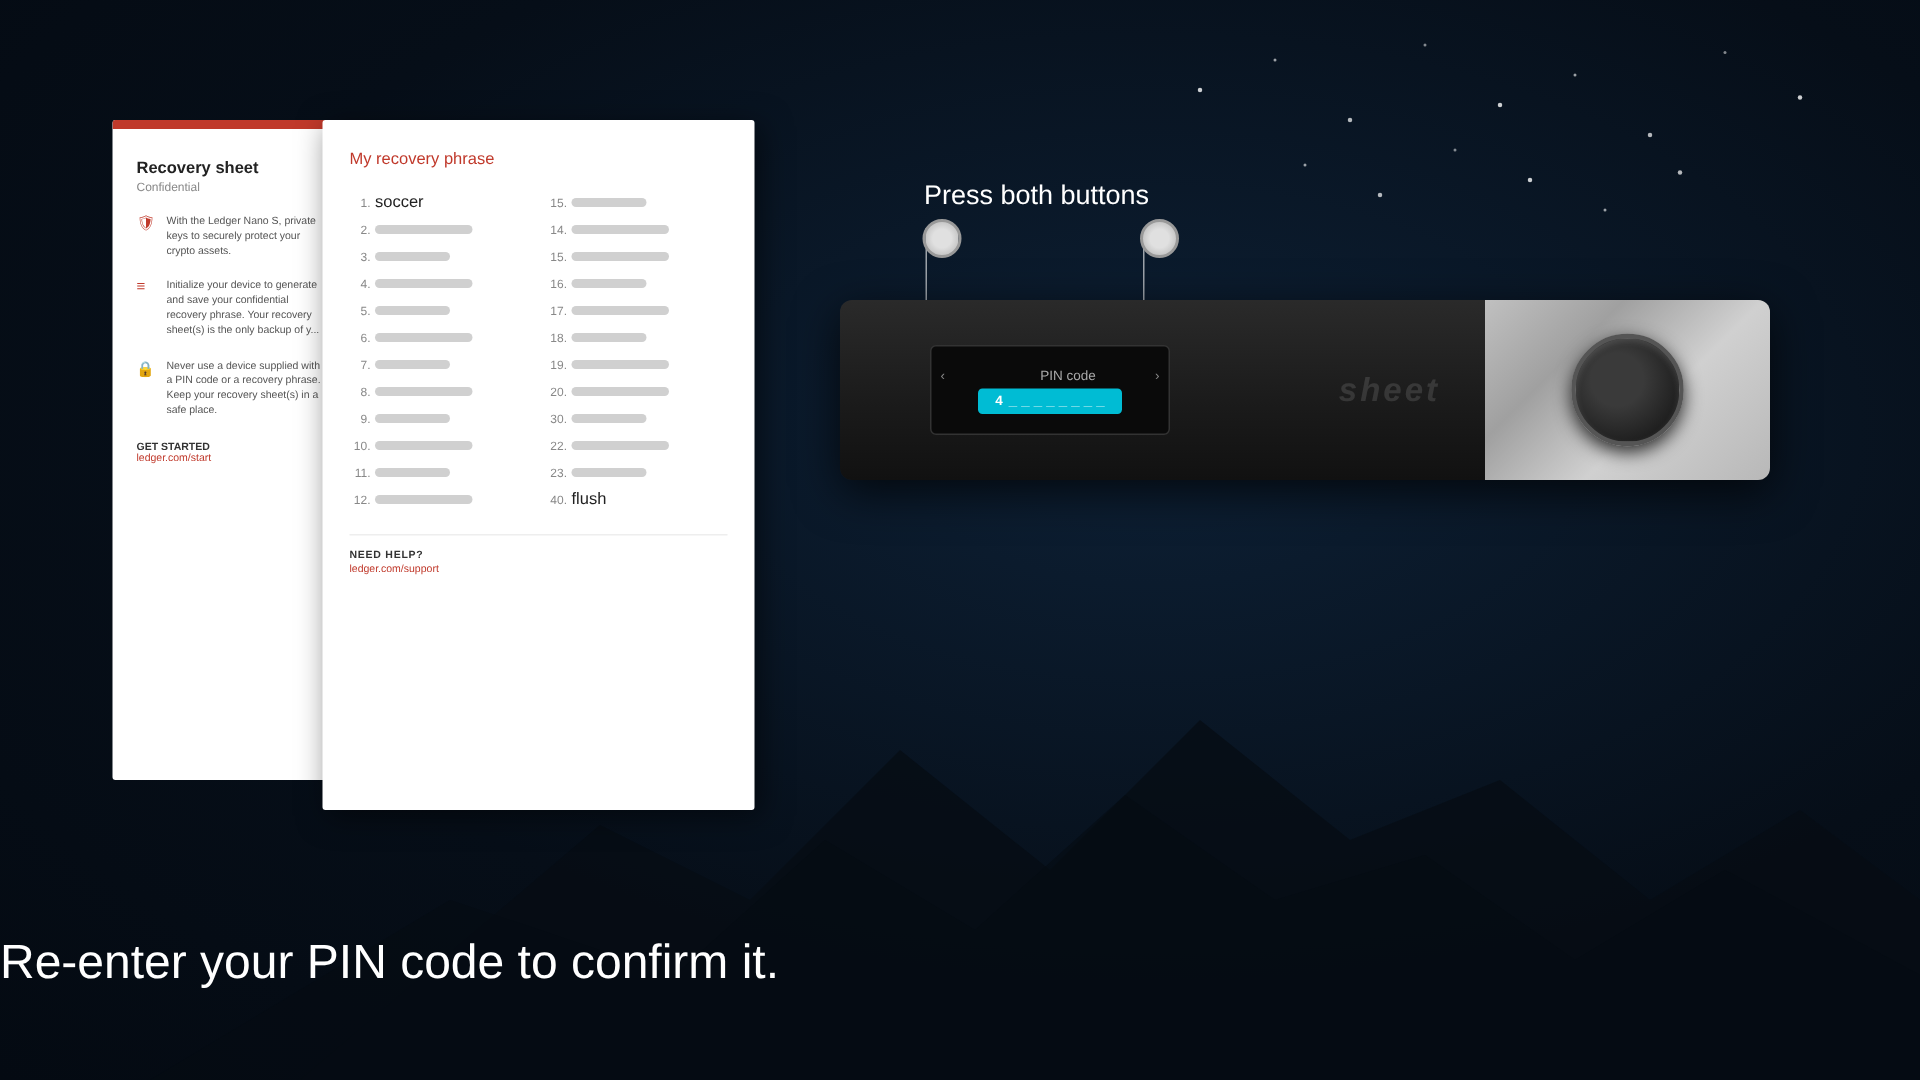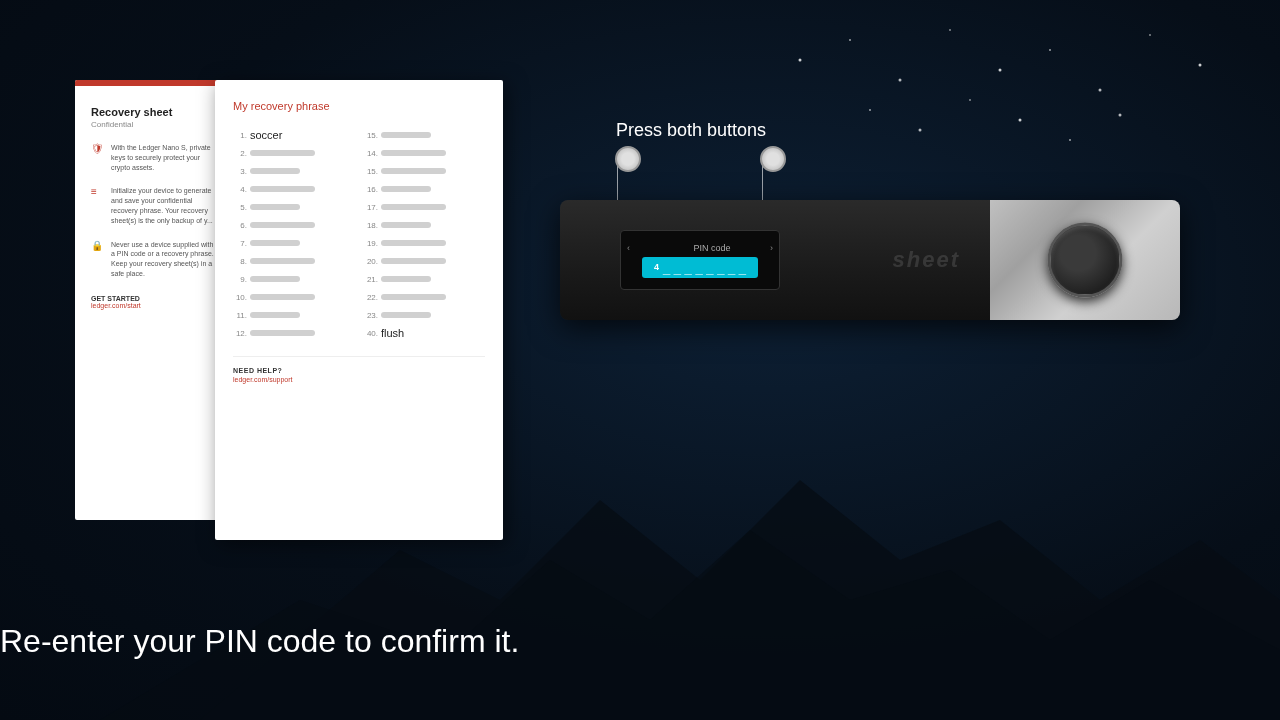--- a/index.html
+++ b/index.html
@@ -234,22 +234,23 @@
       gap: 4px;
     }
 
     .pin-char {
       font-size: 9px;
       color: #fff;
       font-weight: bold;
     }
 
     .pin-dash {
-      font-size: 13px;
+      font-size: 10px;
       color: rgba(255,255,255,0.7);
+      font-weight: bold;
     }
 
     
     .button-left {
       position: absolute;
       left: 55px;
       top: -12px;
       width: 28px;
       height: 28px;
       background: radial-gradient(circle, #e0e0e0 40%, #b0b0b0 100%);
@@ -450,21 +451,21 @@
       </div>
       <div class="word-entry">
         <span class="word-num">19.</span>
         <div class="word-blur"></div>
       </div>
       <div class="word-entry">
         <span class="word-num">20.</span>
         <div class="word-blur"></div>
       </div>
       <div class="word-entry">
-        <span class="word-num">21.</span>
+        <span class="word-num">30.</span>
         <div class="word-blur word-blur-short"></div>
       </div>
       <div class="word-entry">
         <span class="word-num">22.</span>
         <div class="word-blur"></div>
       </div>
       <div class="word-entry">
         <span class="word-num">23.</span>
         <div class="word-blur word-blur-short"></div>
       </div>

